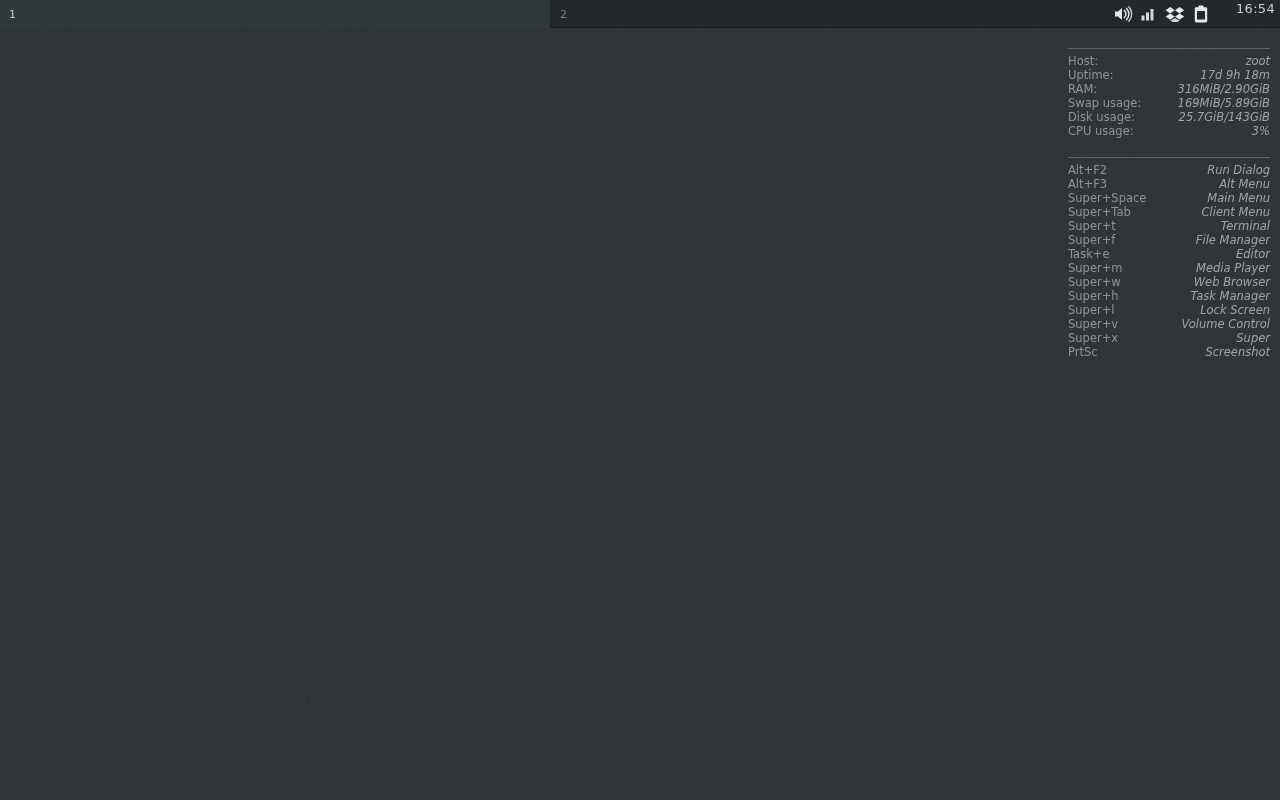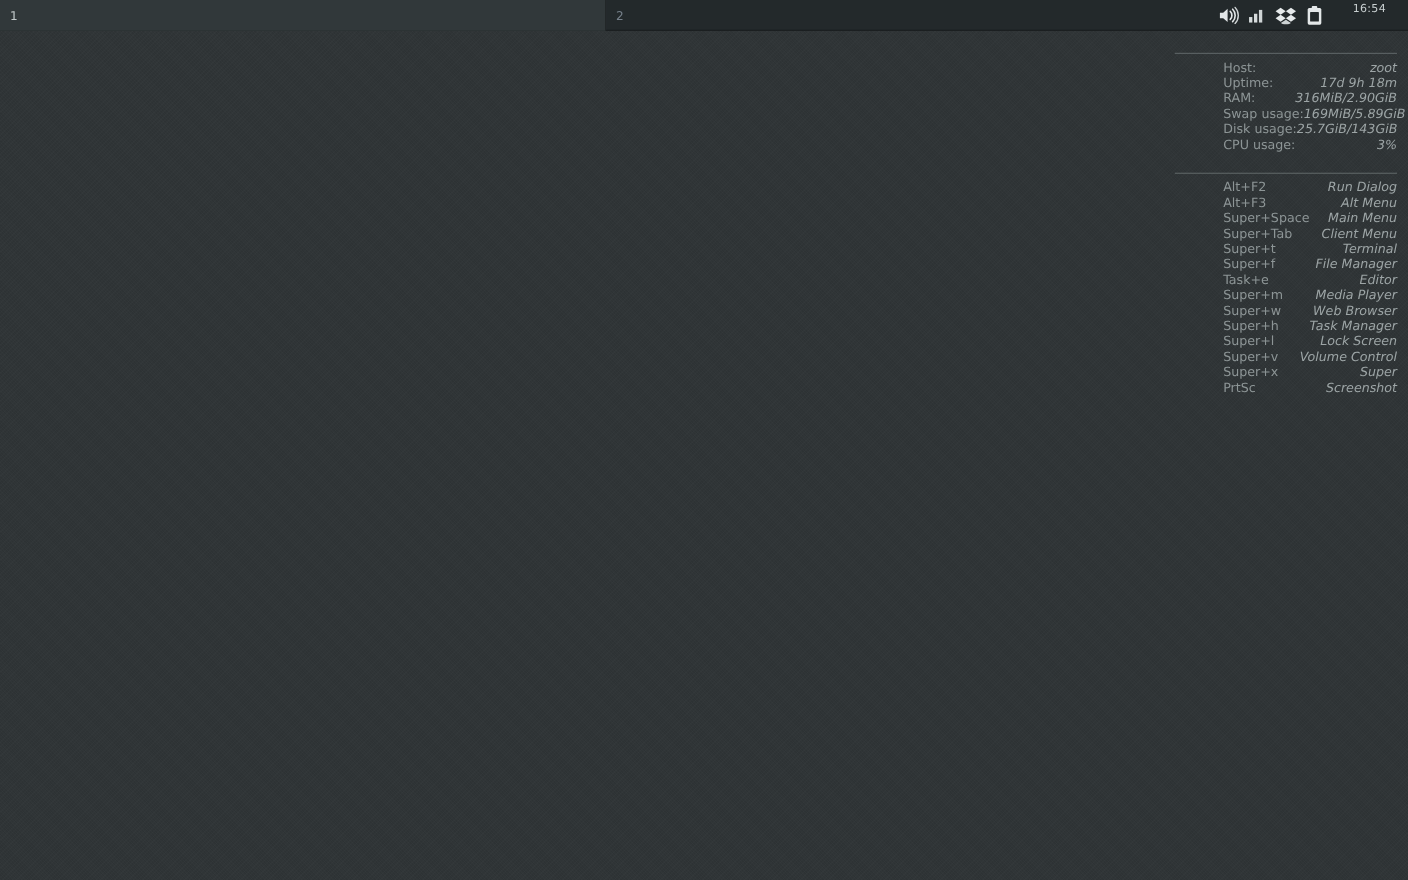--- a/index.html
+++ b/index.html
@@ -49,23 +49,23 @@
     gap:0px;
     padding-right:8px;
     margin-left:auto;
   }
   .tray-icon {
     width:26px; height:28px;
     display:flex; align-items:center; justify-content:center;
   }
   .tray-icon svg { display:block; }
   #clock {
-    font-size:10px;
+    font-size:13px;
     color:#c8cfd0;
-    padding:0 20px 0 14px;
+    padding:0 5px 0 14px;
     letter-spacing:.3px;
     display:flex; align-items:center; height:16px;
     user-select:none;
   }
 
   
   #info {
     position:absolute;
     left:1068px; top:48px;
     width:202px;
@@ -85,21 +85,20 @@
     height:1px;
     background:#6c7476;
     opacity:.75;
     margin-bottom:5px;
   }
   .row {
     display:flex; justify-content:space-between;
     align-items:baseline;
     line-height:14px;
     white-space:nowrap;
-    margin-left:44px;
   }
   .row .k { color:#8d9596; }
   .row .v { color:#9da5a6; text-align:left;font-style:italic; }
   .blk-gap { height:19px; }
 </style>
 </head>
 <body>
 
 <div id="desktop">
 

